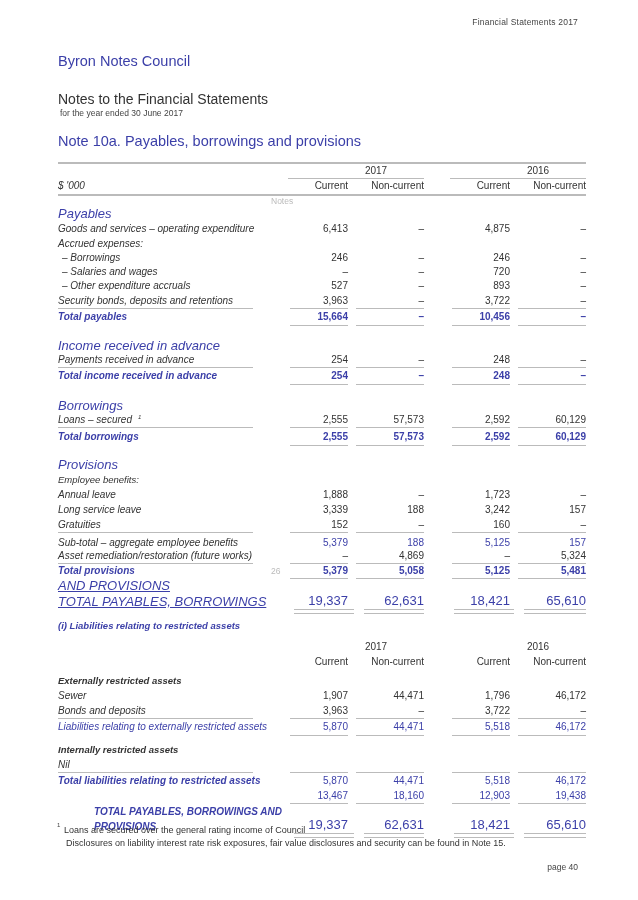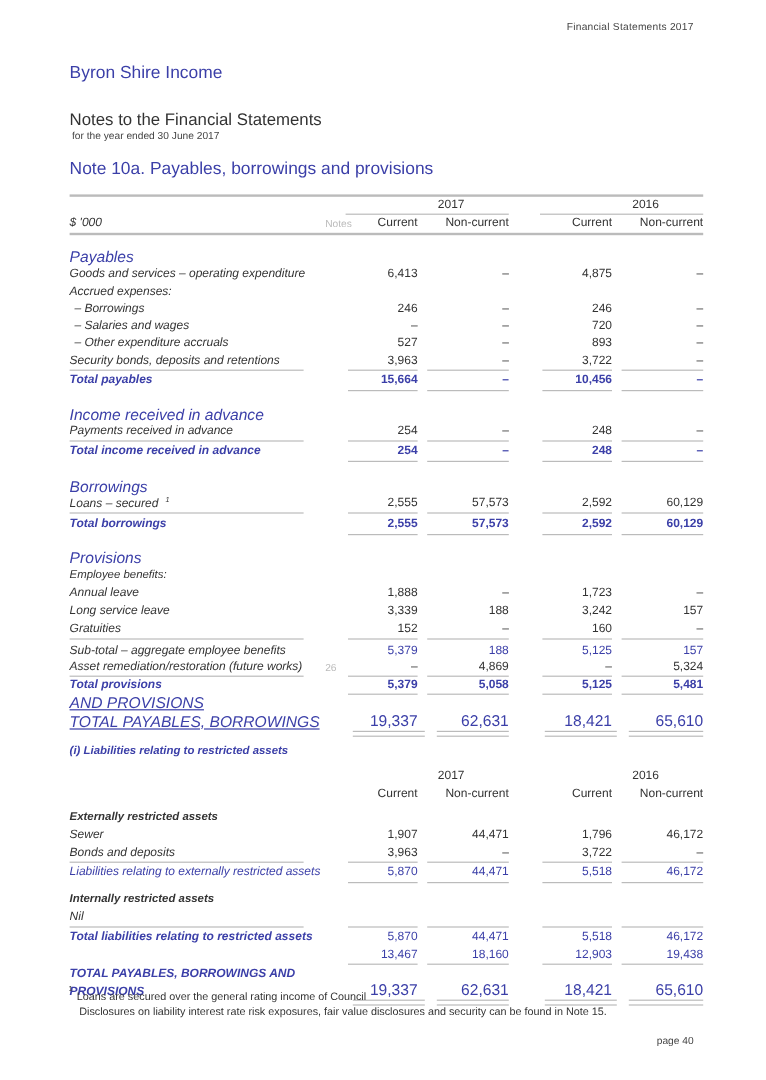--- a/index.html
+++ b/index.html
@@ -8,38 +8,38 @@
   .abs { position: absolute; }
   .hdr-right { right: 60px; top: 17px; font-size: 8.5px; color: #444; letter-spacing: 0.2px; }
   .council { left: 58px; top: 53px; font-size: 14.5px; color: #3b3fa8; }
   .notes-title { left: 58px; top: 91px; font-size: 14px; color: #333; }
   .notes-sub { left: 60px; top: 108px; font-size: 8.5px; color: #444; }
   .note-head { left: 58px; top: 133px; font-size: 14.5px; color: #3b3fa8; }
 
   .tbl { position: absolute; left: 58px; width: 528px; font-size: 10px; }
   .row { position: absolute; left: 0; width: 528px; height: 14px; }
   .row .lbl { position: absolute; left: 0; top: 0; white-space: nowrap; font-style: italic; }
-  .row .note { position: absolute; left: 213px; color: #bbb; font-size: 8.5px; top: 1px; }
+  .row .note { position: absolute; left: 213px; color: #bbb; font-size: 8.5px; top: 16px; }
   .row .c { position: absolute; top: 0; text-align: right; width: 62px; }
   .c1 { left: 228px; } .c2 { left: 304px; } .c3 { left: 390px; } .c4 { left: 466px; }
   .c1, .c3 { width: 62px !important; } .c2, .c4 { width: 62px !important; }
 
   .blue { color: #3b3fa8; }
   .bold { font-weight: bold; }
   .sect { font-size: 13px; color: #3b3fa8; }
   .line { position: absolute; height: 0; border-top: 1.5px solid #bbb; }
   .dline { position: absolute; height: 3px; border-top: 1.5px solid #bbb; border-bottom: 1.5px solid #bbb; }
   .big { font-size: 13px; }
   .small { font-size: 10px; }
 </style>
 </head>
 <body>
 
 <div class="abs hdr-right">Financial Statements 2017</div>
-<div class="abs council">Byron Shire Income</div>
+<div class="abs council">Byron Notes Council</div>
 <div class="abs notes-title">Notes to the Financial Statements</div>
 <div class="abs notes-sub">for the year ended 30 June 2017</div>
 <div class="abs note-head">Note 10a. Payables, borrowings and provisions</div>
 
 <div class="tbl" style="top:0;">
 
   <div class="line" style="left:0; width:528px; top:162px; border-top-width:2px;"></div>
   <div class="row" style="top:165px;">
     <span class="c" style="left:288px; width:60px; text-align:center;">2017</span>
     <span class="c" style="left:450px; width:60px; text-align:center;">2016</span>
@@ -315,21 +315,21 @@
     <span class="c c1 blue">13,467</span>
     <span class="c c2 blue">18,160</span>
     <span class="c c3 blue">12,903</span>
     <span class="c c4 blue">19,438</span>
   </div>
   <div class="line" style="left:232px; width:58px; top:803px;"></div>
   <div class="line" style="left:298px; width:68px; top:803px;"></div>
   <div class="line" style="left:394px; width:58px; top:803px;"></div>
   <div class="line" style="left:460px; width:68px; top:803px;"></div>
   <div class="row blue" style="top:804px; height:32px;">
-    <div class="lbl bold" style="line-height:15px;">
+    <div class="lbl bold" style="line-height:15px;margin-left:36px;">
       <div>TOTAL PAYABLES, BORROWINGS AND</div>
       <div>PROVISIONS</div>
     </div>
     <span class="c c1 big" style="top:13px;">19,337</span>
     <span class="c c2 big" style="top:13px;">62,631</span>
     <span class="c c3 big" style="top:13px;">18,421</span>
     <span class="c c4 big" style="top:13px;">65,610</span>
   </div>
   <div class="dline" style="left:236px; width:60px; top:833px;"></div>
   <div class="dline" style="left:306px; width:60px; top:833px;"></div>

